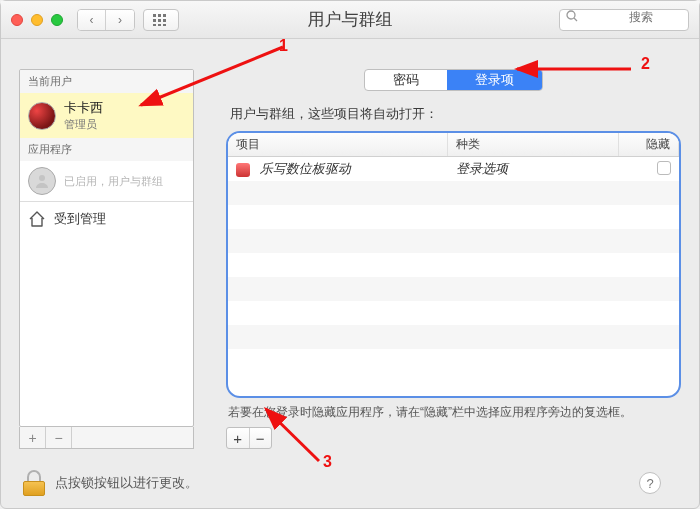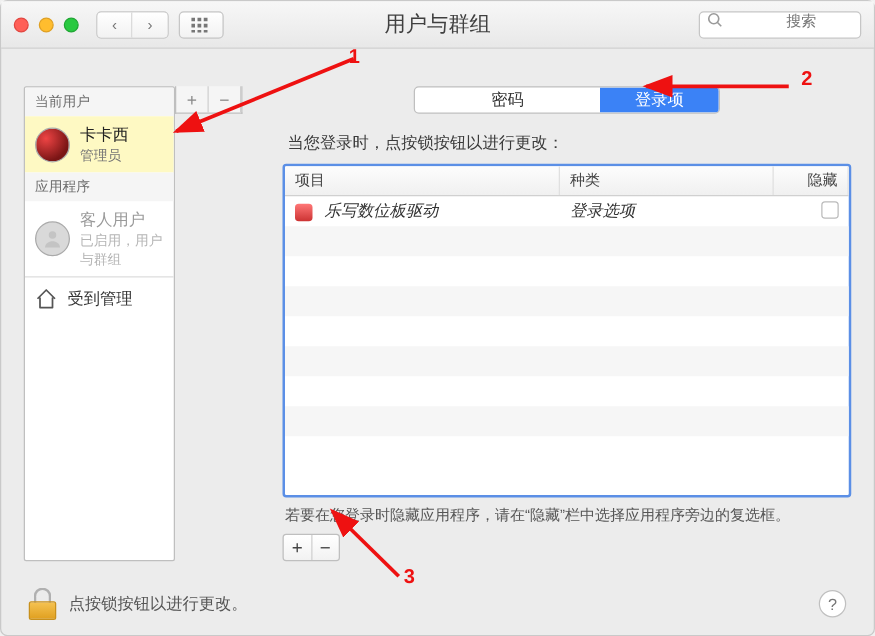--- a/index.html
+++ b/index.html
@@ -95,21 +95,21 @@
   .content {
     display: flex;
     padding: 30px 18px 10px 18px;
     gap: 32px;
     height: 420px;
   }
   
   .sidebar {
     width: 175px;
     display: flex;
-    flex-direction: row;
+    flex-direction: column;
   }
   .userlist {
     flex: 1;
     border: 1px solid #bfbfbf;
     background: #fff;
     border-radius: 2px;
     overflow: hidden;
   }
   .sectionlabel {
     font-size: 11px;
@@ -175,34 +175,34 @@
     border:1px solid #bfbfbf;
     border-radius:4px;
     overflow:hidden;
     background:#fff;
     height:22px;
   }
   .tab {
     padding: 2px 28px;
     font-size: 13px;
     cursor:pointer;
-    display:flex;align-items:center;margin-left:33px;
+    display:flex;align-items:center;
   }
   .tab.active {
     background:#3b82f6;
     color:#fff;
   }
   .desc {
     font-size: 13px;
     color:#3a3a3a;
     margin: 4px 0 8px 4px;
   }
   .table {
     border:2px solid #5b8fe6;
-    border-radius:3px;
+    border-radius:14px;
     background:#fff;
     flex:1;
     min-height:220px;
     display:flex;
     flex-direction:column;
     overflow:hidden;
   }
   .thead {
     display:flex;
     background:linear-gradient(#fdfdfd,#f0f0f0);
@@ -255,21 +255,21 @@
     font-size:15px;
     cursor:pointer;
     line-height:1;
   }
   .main-controls button:last-child{border-right:none;}
   
   .footer {
     position:absolute;
     bottom:12px;
     left:22px;
-    right:22px;
+    right:38px;
     display:flex;
     align-items:center;
     gap:10px;
     font-size:13px;
     color:#555;
   }
   .lock {
     width:22px;height:26px;
     position:relative;
   }
@@ -349,21 +349,20 @@
         </div>
         <div class="sectionlabel">应用程序</div>
         <div class="userrow">
           <div class="avatar guest">
             <svg width="16" height="16" viewBox="0 0 16 16">
                 <circle cx="8" cy="5" r="3" fill="#c4c4c4"></circle>
                 <path d="M2 15c0-3 3-5 6-5s6 2 6 5" fill="#c4c4c4"></path>
               </svg>
           </div>
           <div>
-            <div class="uname" style="color:#9a9a9a;font-weight:400">客人用户</div>
             <div class="urole" style="color:#b5b5b5">已启用，用户与群组</div>
           </div>
         </div>
         <div class="login-options">
           <span class="house">
             <svg width="18" height="18" viewBox="0 0 18 18">
                 <path d="M2 9 L9 2 L16 9 M4 8 V16 H14 V8" stroke="#555" stroke-width="1.4" fill="none" stroke-linejoin="round"></path>
               </svg>
           </span>
           <span>受到管理</span>
@@ -373,21 +372,21 @@
         <button>+</button>
         <button>−</button>
       </div>
     </div>
 
     <div class="main">
       <div class="tabs">
         <div class="tab">密码</div>
         <div class="tab active">登录项</div>
       </div>
-      <div class="desc">当您登录时，点按锁按钮以进行更改：</div>
+      <div class="desc">用户与群组，这些项目将自动打开：</div>
       <div class="table">
         <div class="thead">
           <div class="col-item">项目</div>
           <div class="col-kind">种类</div>
           <div class="col-hide">隐藏</div>
         </div>
         <div class="tbody">
           <div class="trow stripe">
             <div class="col-item">
               <span class="appicon"></span>

